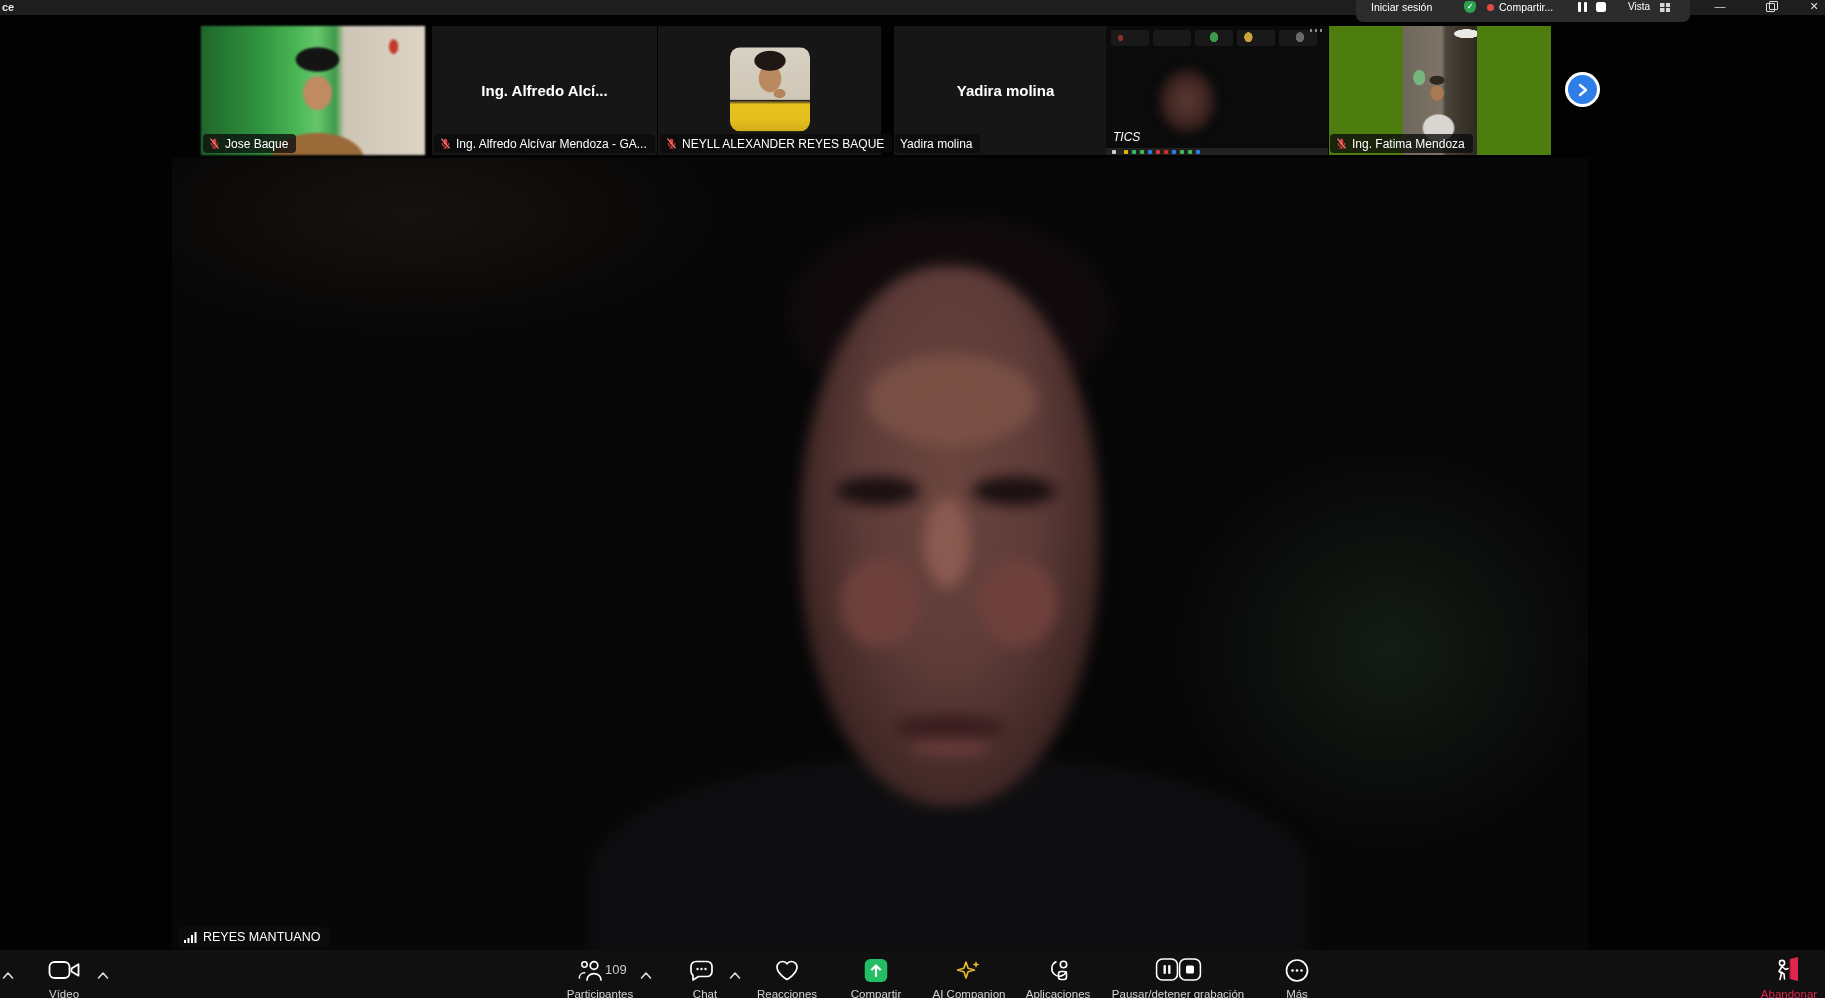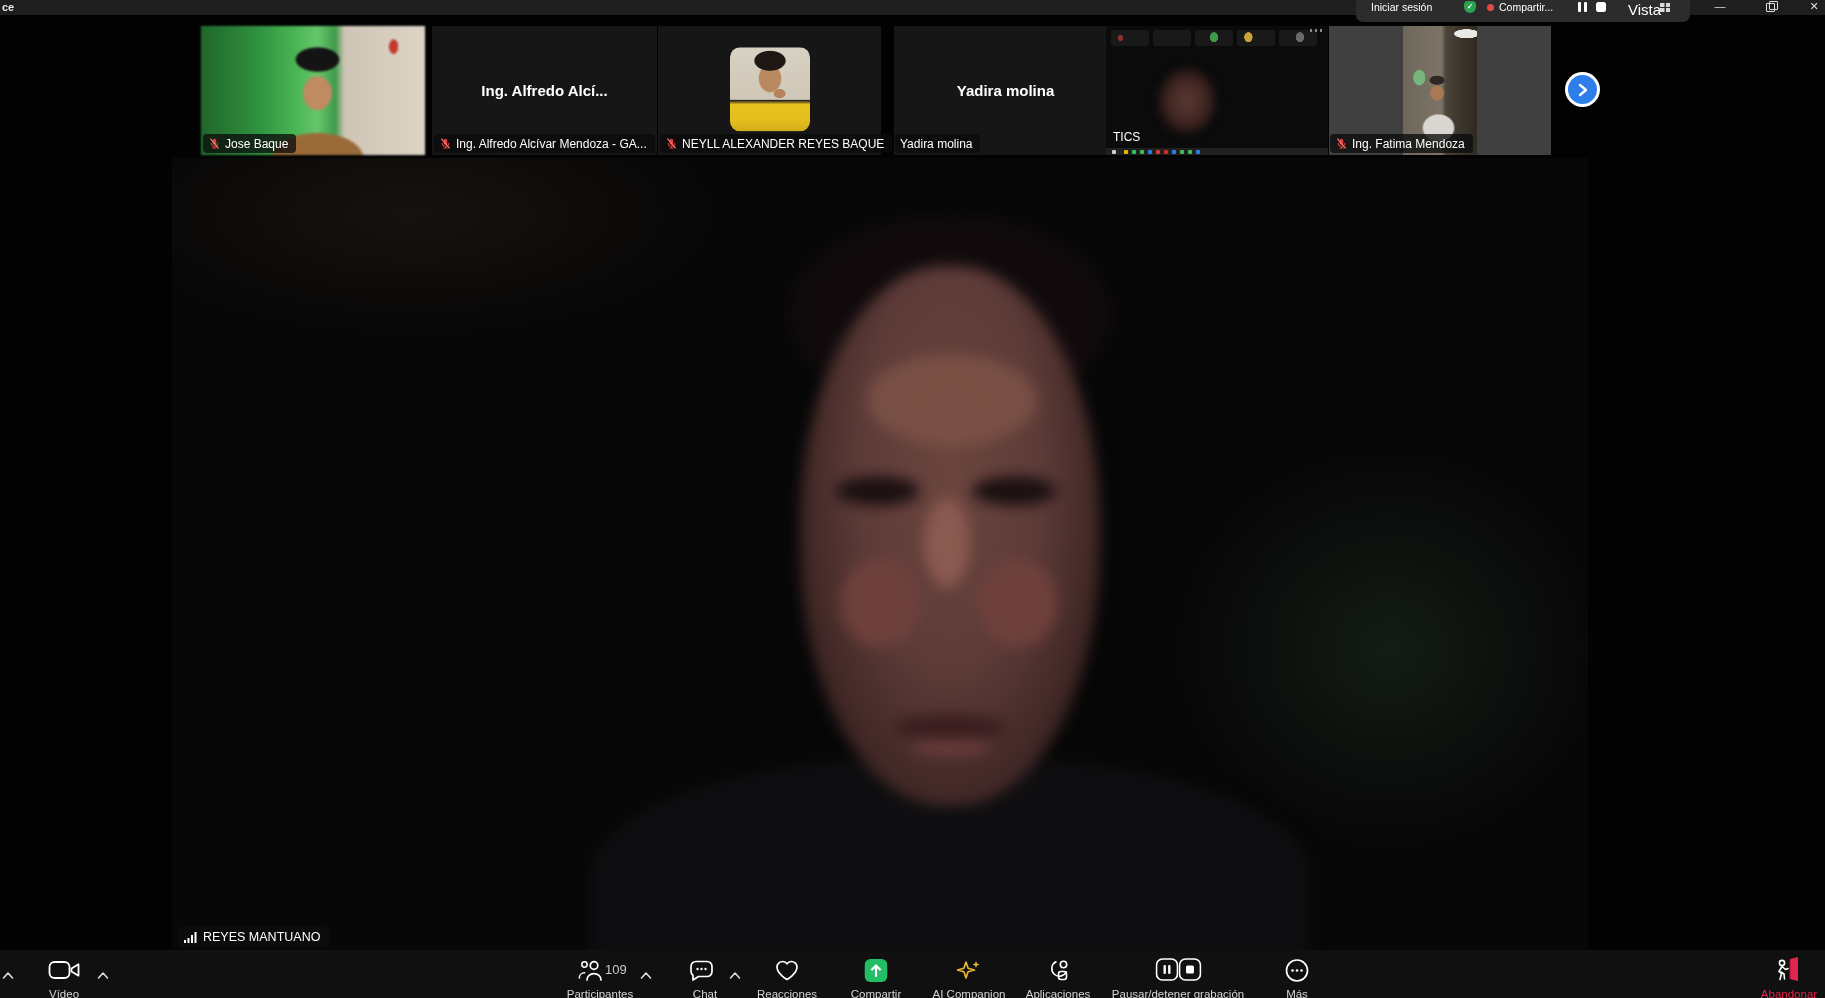--- a/index.html
+++ b/index.html
@@ -16,21 +16,21 @@
   #tb-pill{left:1356px;top:0;width:334px;height:22px;background:#2c2c2c;border-radius:0 0 7px 7px;}
   #tb-pill *{position:absolute;}
   #signin{left:15px;top:1px;font-size:10.5px;color:#fff;}
   #shield{left:108px;top:1px;width:12px;height:12px;background:#2aa14e;border-radius:4px 4px 6px 6px;color:#fff;font-size:8px;line-height:12px;text-align:center;font-weight:700;}
   #recdot{left:131px;top:4px;width:7px;height:7px;background:#e04a4a;border-radius:50%;}
   #reclabel{left:143px;top:1px;font-size:10.5px;color:#fff;}
   #tb-pause{left:222px;top:2px;width:11px;height:10px;}
   #tb-pause i{position:absolute;top:0;width:3px;height:10px;background:#fff;border-radius:1px;}
   #tb-pause i:first-child{left:0;} #tb-pause i:last-child{left:6px;}
   #tb-stop{left:240px;top:2px;width:10px;height:10px;background:#fff;border-radius:2.5px;}
-  #viewlabel{left:272px;top:1px;font-size:15px;color:#fff;}
+  #viewlabel{left:272px;top:1px;font-size:10px;color:#fff;}
   #grid-ico{left:304px;top:2.5px;width:10px;height:9px;
     background:
       linear-gradient(#d9d9d9,#d9d9d9) 0 0/4.5px 4px no-repeat,
       linear-gradient(#d9d9d9,#d9d9d9) 5.5px 0/4.5px 4px no-repeat,
       linear-gradient(#d9d9d9,#d9d9d9) 0 5px/4.5px 4px no-repeat,
       linear-gradient(#d9d9d9,#d9d9d9) 5.5px 5px/4.5px 4px no-repeat;}
   .winbtn{top:0;width:28px;height:14px;color:#ddd;text-align:center;font-size:11px;line-height:13px;}
   #btn-min{left:1706px;} #btn-restore{left:1756px;} #btn-close{left:1800px;}
   #restore-glyph{position:absolute;left:10px;top:3px;width:7px;height:7px;border:1px solid #ddd;border-radius:1px;background:#1e1e1e;}
   #restore-glyph:before{content:"";position:absolute;left:2px;top:-3px;width:7px;height:7px;border:1px solid #ddd;border-radius:1px;}
@@ -77,21 +77,21 @@
   #tics-face{position:absolute;left:52px;top:42px;width:58px;height:66px;border-radius:50%;
     filter:blur(4px);background:radial-gradient(#5d3a34 0%, #3a221f 55%, rgba(10,10,10,0) 78%);}
   #tics-taskbar{position:absolute;left:0;right:0;bottom:0;height:7px;background:#212121;}
   #tics-taskbar i{position:absolute;top:2px;width:3.5px;height:3.5px;border-radius:1px;}
   #tics-dots3{position:absolute;right:5px;top:3px;width:14px;height:3px;
     background:
       radial-gradient(1.4px 1.4px at 2px 50%, #888 90%, rgba(0,0,0,0)),
       radial-gradient(1.4px 1.4px at 7px 50%, #888 90%, rgba(0,0,0,0)),
       radial-gradient(1.4px 1.4px at 12px 50%, #888 90%, rgba(0,0,0,0));}
 
-  #tile-fatima{left:1329px;width:222px;background:#404040;}
+  #tile-fatima{left:1329px;width:222px;background:#4d7c0f;}
   #fatima-art{position:absolute;left:74px;top:0;width:74px;height:129px;filter:blur(.7px);
     background:
       radial-gradient(14px 5px at 86% 6%, #e9e9e5 86%, rgba(0,0,0,0) 94%),
       radial-gradient(7px 9px at 22% 40%, #76b57c 82%, rgba(0,0,0,0) 90%),
       radial-gradient(10px 6px at 46% 42%, #2e2722 70%, rgba(0,0,0,0) 80%),
       radial-gradient(9px 10px at 46% 52%, #a97954 70%, rgba(0,0,0,0) 80%),
       radial-gradient(21px 18px at 48% 79%, #d8d6d0 70%, rgba(0,0,0,0) 80%),
       linear-gradient(90deg,#6e675c 0%,#7d7466 52%,#4a443a 58%,#3b352c 78%,#2e2a23 100%);}
 
   #next-btn{left:1568px;top:75px;width:29px;height:29px;border-radius:50%;
@@ -220,21 +220,21 @@
         <i style="left:42px;background:#2e7eea;"></i>
       <i style="left:50px;background:#d9372e;"></i>
         <i style="left:58px;background:#cc2f2f;"></i>
       <i style="left:66px;background:#2e7eea;"></i>
         <i style="left:74px;background:#49b857;"></i>
       <i style="left:82px;background:#35c05e;"></i>
         <i style="left:90px;background:#2e7eea;"></i>
       <i style="left:6px;background:#cfcfcf;"></i>
     </div>
   </div>
-  <div class="pill" style="left:2px;bottom:9px;">
+  <div class="pill" style="left:2px;bottom:9px;font-style:italic;">
     <span>TICS</span>
   </div>
 </div>
 
 <div id="tile-fatima" class="abs tile">
   <div id="fatima-art"></div>
   <div class="pill" style="left:1px;">
     <svg width="13" height="13" viewBox="0 0 16 16">
         <path d="M8 2a2.2 2.2 0 0 1 2.2 2.2v3.1a2.2 2.2 0 0 1-4.4 0V4.2A2.2 2.2 0 0 1 8 2z" fill="#e23b3b"></path>
         <path d="M4 7.5a4 4 0 0 0 8 0" stroke="#e23b3b" fill="none" stroke-width="1.3"></path>

